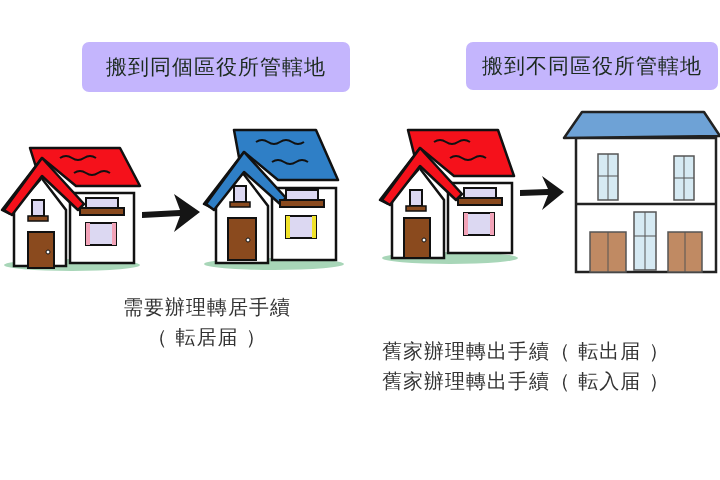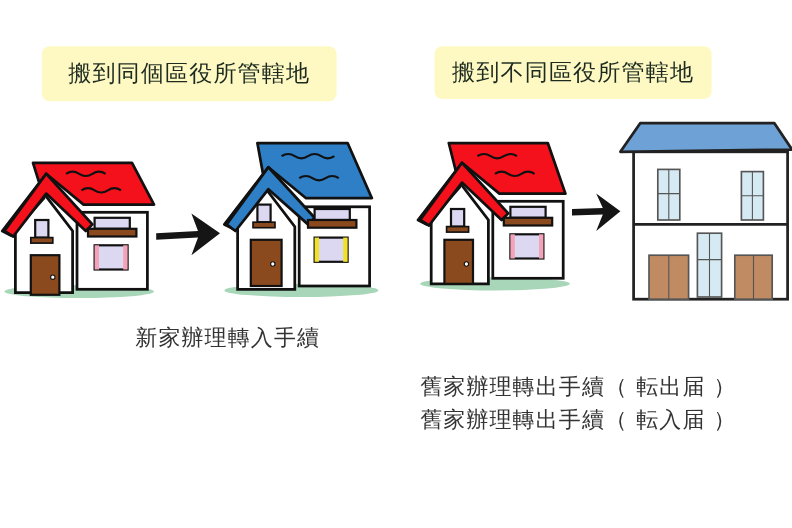--- a/index.html
+++ b/index.html
@@ -1,27 +1,27 @@
 <!DOCTYPE html>
 <html><head>
 <meta charset="utf-8">
 <style>
   html, body { margin: 0; padding: 0; }
   body { width: 720px; height: 480px; background: #ffffff; position: relative; overflow: hidden; font-family: "DejaVu Sans", sans-serif; }
-  .label-box { position: absolute; background: #fef9c3; border-radius: 7px; color: #1c2a1f; font-size: 21px; letter-spacing: 1px; display: flex; align-items: center; justify-content: center; font-family: "DejaVu Serif", serif; }
+  .label-box { position: absolute; background: #c4b5fd; border-radius: 7px; color: #1c2a1f; font-size: 21px; letter-spacing: 1px; display: flex; align-items: center; justify-content: center; font-family: "DejaVu Serif", serif; margin-left: 44px; }
   .caption { position: absolute; color: #333; font-size: 20px; line-height: 30px; letter-spacing: 1px; font-family: "DejaVu Sans", sans-serif; }
   svg.art { position: absolute; }
 </style>
 </head>
 <body>
 
 <div class="label-box" style="left:38px;top:42px;width:268px;height:50px;">
   <span>搬到同個區役所管轄地</span>
 </div>
-<div class="label-box" style="left:395px;top:42px;width:252px;height:48px;">
+<div class="label-box" style="left:422px;top:42px;width:252px;height:48px;">
   <span>搬到不同區役所管轄地</span>
 </div>
 
 <svg class="art" style="left:0;top:138px" width="145" height="135" viewBox="0 0 145 135">
   <ellipse cx="72" cy="127" rx="68" ry="6" fill="#a8d6b8"></ellipse>
   <rect x="70" y="55" width="64" height="70" fill="#fff" stroke="#111" stroke-width="2.5"></rect>
   <polygon points="14,72 40,38 66,72 66,128 14,128" fill="#fff" stroke="#111" stroke-width="2.5"></polygon>
   <polygon points="30,10 120,10 140,48 76,48 42,20 2,72 10,76 40,42" fill="#f5111b" stroke="#111" stroke-width="2.5" stroke-linejoin="round"></polygon>
   <polygon points="42,20 4,72 12,77 42,38 78,72 84,66" fill="#f5111b" stroke="#111" stroke-width="2.5" stroke-linejoin="round"></polygon>
   <path d="M60,20 q6,-4 12,0 q6,4 12,0 q6,-4 12,0" fill="none" stroke="#111" stroke-width="2"></path>
@@ -96,18 +96,19 @@
   <rect x="72" y="104" width="22" height="58" fill="#d6eaf3" stroke="#555" stroke-width="1.5"></rect>
   <line x1="83" y1="104" x2="83" y2="162" stroke="#555"></line>
     <line x1="72" y1="128" x2="94" y2="128" stroke="#555"></line>
   <rect x="28" y="124" width="36" height="40" fill="#c08a63" stroke="#555" stroke-width="1.5"></rect>
   <line x1="46" y1="124" x2="46" y2="164" stroke="#555"></line>
   <rect x="106" y="124" width="34" height="40" fill="#c08a63" stroke="#555" stroke-width="1.5"></rect>
   <line x1="123" y1="124" x2="123" y2="164" stroke="#555"></line>
 </svg>
 
 <div class="caption" style="left:102px;top:292px;width:210px;text-align:center;">
-  <div>新家辦理轉入手續</div>
+  <div>需要辦理轉居手續</div>
+  <div>（ 転居届 ）</div>
 </div>
 <div class="caption" style="left:382px;top:292px;width:338px;margin-top:44px;">
   <div>舊家辦理轉出手續（ 転出届 ）</div>
   <div>舊家辦理轉出手續（ 転入届 ）</div>
 </div>
 
 </body></html>

